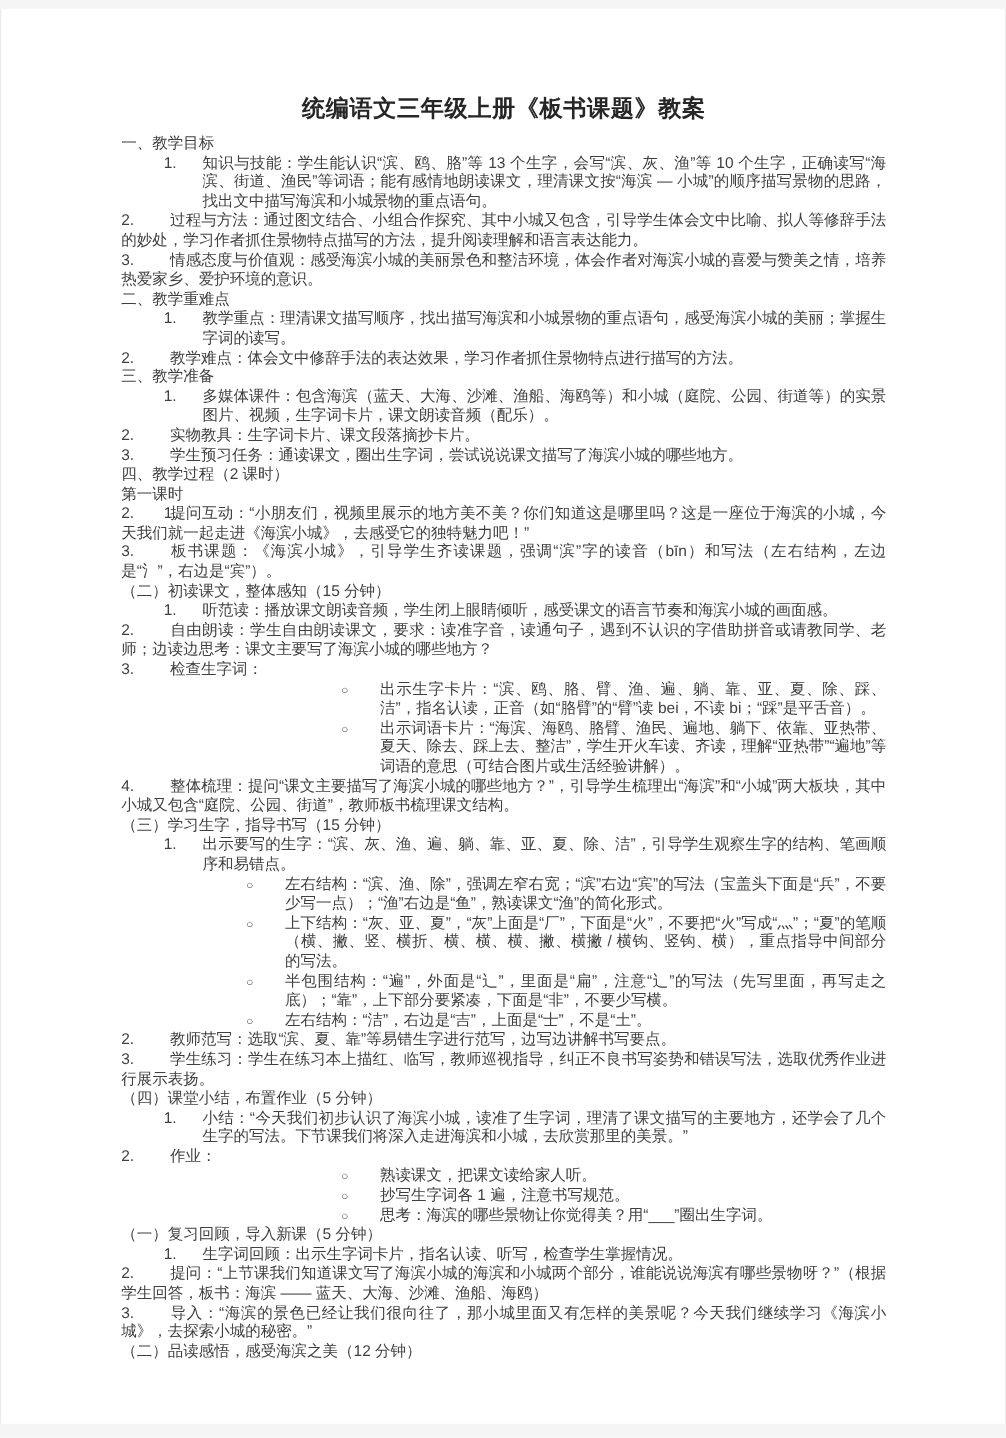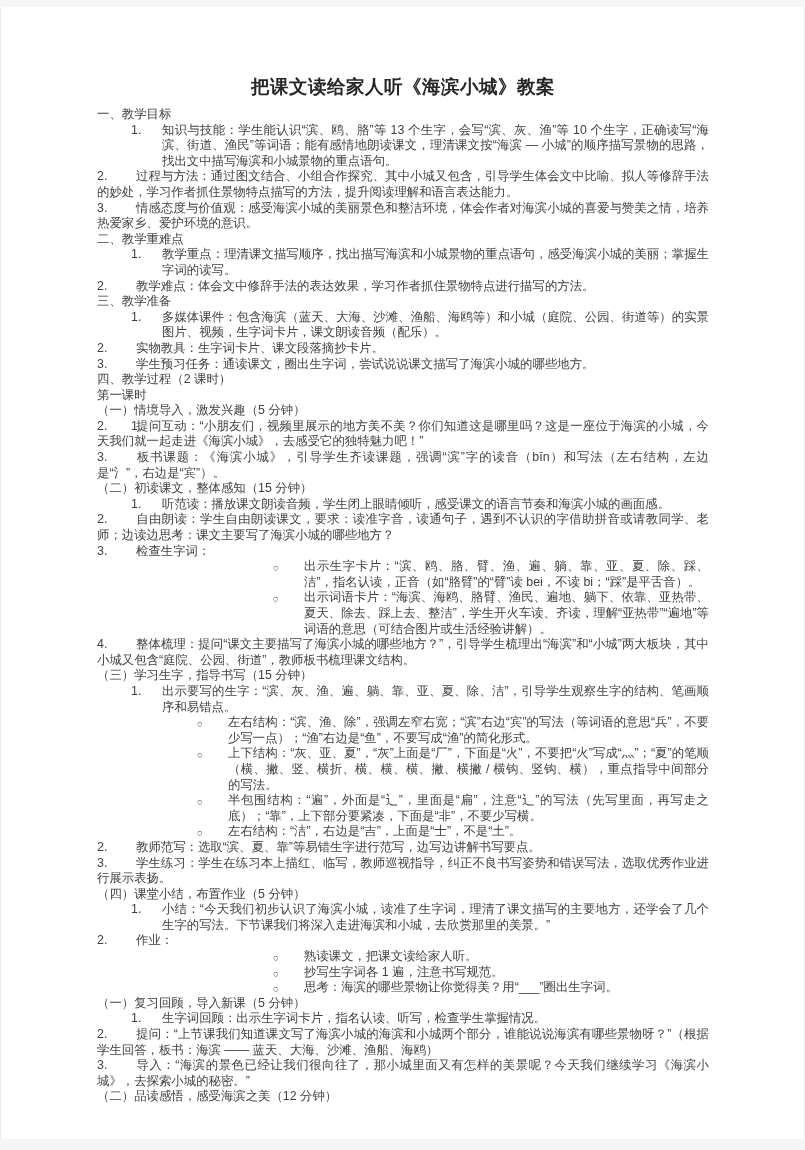--- a/index.html
+++ b/index.html
@@ -65,49 +65,48 @@
 
   
   .bullet-mid { padding-left: 131px; }
   .bullet-mid .marker { position: absolute; left: 100px; top: 1px; font-size: 9.5px; }
 </style>
 </head>
 <body>
 
 <div class="viewport">
   <div class="page">
-    <h1 class="doc-title">把课文读给家人听《海滨小城》教案</h1>
+    <h1 class="doc-title">统编语文三年级上册《板书课题》教案</h1>
     <div id="doc-body">
         <div class="para section"><span class="ptext">一、教学目标</span></div>
         <div class="para num1"><span class="marker">1.</span><span class="ptext">知识与技能：学生能认识“滨、鸥、胳”等 13 个生字，会写“滨、灰、渔”等 10 个生字，正确读写“海滨、街道、渔民”等词语；能有感情地朗读课文，理清课文按“海滨 — 小城”的顺序描写景物的思路，找出文中描写海滨和小城景物的重点语句。</span></div>
         <div class="para num0"><span class="marker">2.</span><span class="ptext">过程与方法：通过图文结合、小组合作探究、其中小城又包含，引导学生体会文中比喻、拟人等修辞手法的妙处，学习作者抓住景物特点描写的方法，提升阅读理解和语言表达能力。</span></div>
         <div class="para num0"><span class="marker">3.</span><span class="ptext">情感态度与价值观：感受海滨小城的美丽景色和整洁环境，体会作者对海滨小城的喜爱与赞美之情，培养热爱家乡、爱护环境的意识。</span></div>
         <div class="para section"><span class="ptext">二、教学重难点</span></div>
         <div class="para num1"><span class="marker">1.</span><span class="ptext">教学重点：理清课文描写顺序，找出描写海滨和小城景物的重点语句，感受海滨小城的美丽；掌握生字词的读写。</span></div>
         <div class="para num0"><span class="marker">2.</span><span class="ptext">教学难点：体会文中修辞手法的表达效果，学习作者抓住景物特点进行描写的方法。</span></div>
         <div class="para section"><span class="ptext">三、教学准备</span></div>
         <div class="para num1"><span class="marker">1.</span><span class="ptext">多媒体课件：包含海滨（蓝天、大海、沙滩、渔船、海鸥等）和小城（庭院、公园、街道等）的实景图片、视频，生字词卡片，课文朗读音频（配乐）。</span></div>
         <div class="para num0"><span class="marker">2.</span><span class="ptext">实物教具：生字词卡片、课文段落摘抄卡片。</span></div>
         <div class="para num0"><span class="marker">3.</span><span class="ptext">学生预习任务：通读课文，圈出生字词，尝试说说课文描写了海滨小城的哪些地方。</span></div>
         <div class="para section"><span class="ptext">四、教学过程（2 课时）</span></div>
         <div class="para section"><span class="ptext">第一课时</span></div>
-        <div class="para sub"><span class="ptext">（一）情境导入，激发兴趣（5 分钟）</span></div>
         <div class="para num1"><span class="marker">1.</span></div>
         <div class="para num0"><span class="marker">2.</span><span class="ptext">提问互动：“小朋友们，视频里展示的地方美不美？你们知道这是哪里吗？这是一座位于海滨的小城，今天我们就一起走进《海滨小城》，去感受它的独特魅力吧！”</span></div>
         <div class="para num0"><span class="marker">3.</span><span class="ptext">板书课题：《海滨小城》，引导学生齐读课题，强调“滨”字的读音（bīn）和写法（左右结构，左边是“氵”，右边是“宾”）。</span></div>
         <div class="para sub"><span class="ptext">（二）初读课文，整体感知（15 分钟）</span></div>
         <div class="para num1"><span class="marker">1.</span><span class="ptext">听范读：播放课文朗读音频，学生闭上眼睛倾听，感受课文的语言节奏和海滨小城的画面感。</span></div>
         <div class="para num0"><span class="marker">2.</span><span class="ptext">自由朗读：学生自由朗读课文，要求：读准字音，读通句子，遇到不认识的字借助拼音或请教同学、老师；边读边思考：课文主要写了海滨小城的哪些地方？</span></div>
         <div class="para num0"><span class="marker">3.</span><span class="ptext">检查生字词：</span></div>
         <div class="para bullet-deep"><span class="marker">○</span><span class="ptext">出示生字卡片：“滨、鸥、胳、臂、渔、遍、躺、靠、亚、夏、除、踩、洁”，指名认读，正音（如“胳臂”的“臂”读 bei，不读 bi；“踩”是平舌音）。</span></div>
         <div class="para bullet-deep"><span class="marker">○</span><span class="ptext">出示词语卡片：“海滨、海鸥、胳臂、渔民、遍地、躺下、依靠、亚热带、夏天、除去、踩上去、整洁”，学生开火车读、齐读，理解“亚热带”“遍地”等词语的意思（可结合图片或生活经验讲解）。</span></div>
         <div class="para num0"><span class="marker">4.</span><span class="ptext">整体梳理：提问“课文主要描写了海滨小城的哪些地方？”，引导学生梳理出“海滨”和“小城”两大板块，其中小城又包含“庭院、公园、街道”，教师板书梳理课文结构。</span></div>
         <div class="para sub"><span class="ptext">（三）学习生字，指导书写（15 分钟）</span></div>
         <div class="para num1"><span class="marker">1.</span><span class="ptext">出示要写的生字：“滨、灰、渔、遍、躺、靠、亚、夏、除、洁”，引导学生观察生字的结构、笔画顺序和易错点。</span></div>
-        <div class="para bullet-mid"><span class="marker">○</span><span class="ptext">左右结构：“滨、渔、除”，强调左窄右宽；“滨”右边“宾”的写法（等词语的意思“兵”，不要少写一点）；“渔”右边是“鱼”，不要写成“渔”的简化形式。</span></div>
+        <div class="para bullet-mid"><span class="marker">○</span><span class="ptext">左右结构：“滨、渔、除”，强调左窄右宽；“滨”右边“宾”的写法（宝盖头下面是“兵”，不要少写一点）；“渔”右边是“鱼”，熟读课文“渔”的简化形式。</span></div>
         <div class="para bullet-mid"><span class="marker">○</span><span class="ptext">上下结构：“灰、亚、夏”，“灰”上面是“厂”，下面是“火”，不要把“火”写成“灬”；“夏”的笔顺（横、撇、竖、横折、横、横、横、撇、横撇 / 横钩、竖钩、横），重点指导中间部分的写法。</span></div>
         <div class="para bullet-mid"><span class="marker">○</span><span class="ptext">半包围结构：“遍”，外面是“辶”，里面是“扁”，注意“辶”的写法（先写里面，再写走之底）；“靠”，上下部分要紧凑，下面是“非”，不要少写横。</span></div>
         <div class="para bullet-mid"><span class="marker">○</span><span class="ptext">左右结构：“洁”，右边是“吉”，上面是“士”，不是“土”。</span></div>
         <div class="para num0"><span class="marker">2.</span><span class="ptext">教师范写：选取“滨、夏、靠”等易错生字进行范写，边写边讲解书写要点。</span></div>
         <div class="para num0"><span class="marker">3.</span><span class="ptext">学生练习：学生在练习本上描红、临写，教师巡视指导，纠正不良书写姿势和错误写法，选取优秀作业进行展示表扬。</span></div>
         <div class="para sub"><span class="ptext">（四）课堂小结，布置作业（5 分钟）</span></div>
         <div class="para num1"><span class="marker">1.</span><span class="ptext">小结：“今天我们初步认识了海滨小城，读准了生字词，理清了课文描写的主要地方，还学会了几个生字的写法。下节课我们将深入走进海滨和小城，去欣赏那里的美景。”</span></div>
         <div class="para num0"><span class="marker">2.</span><span class="ptext">作业：</span></div>
         <div class="para bullet-deep"><span class="marker">○</span><span class="ptext">熟读课文，把课文读给家人听。</span></div>
         <div class="para bullet-deep"><span class="marker">○</span><span class="ptext">抄写生字词各 1 遍，注意书写规范。</span></div>

